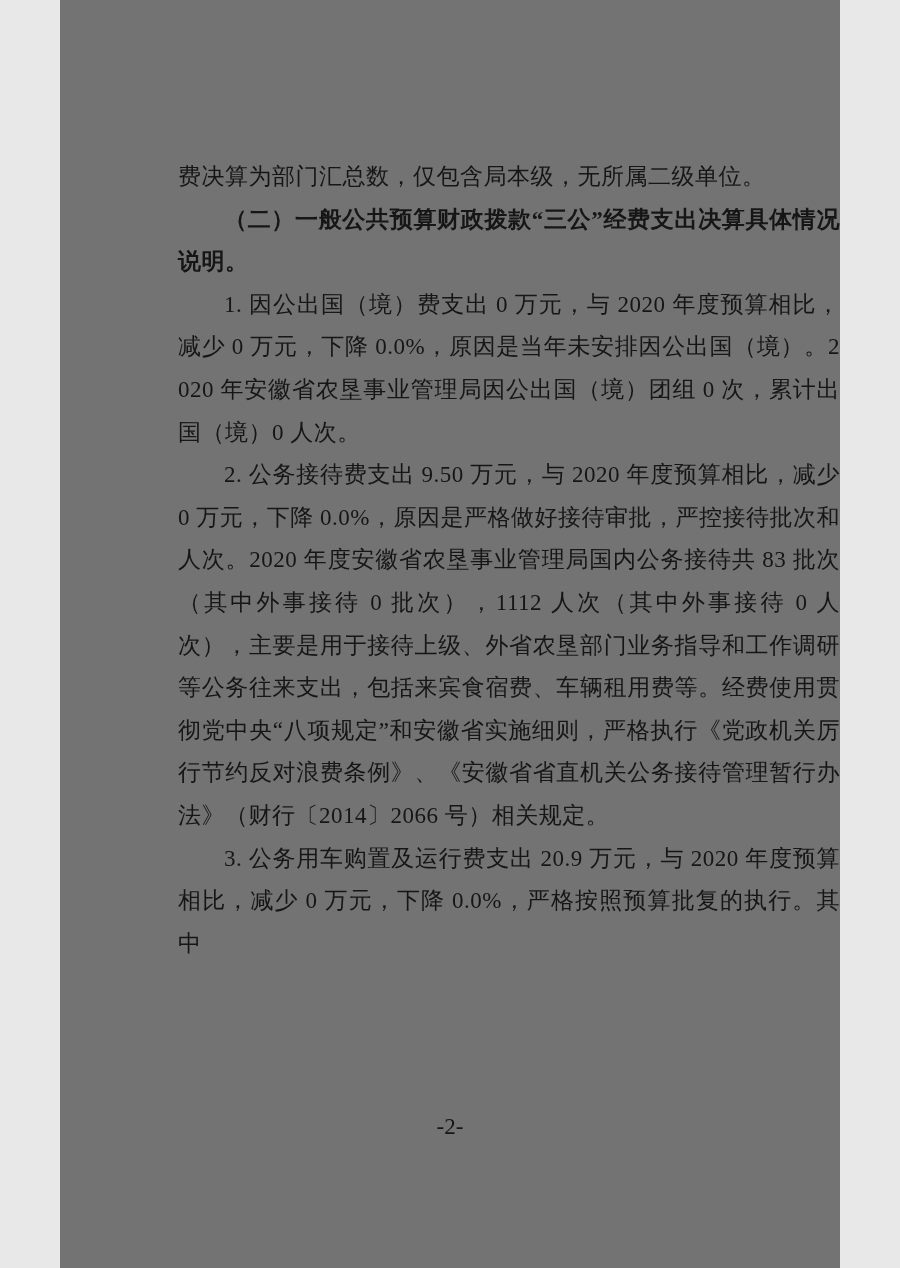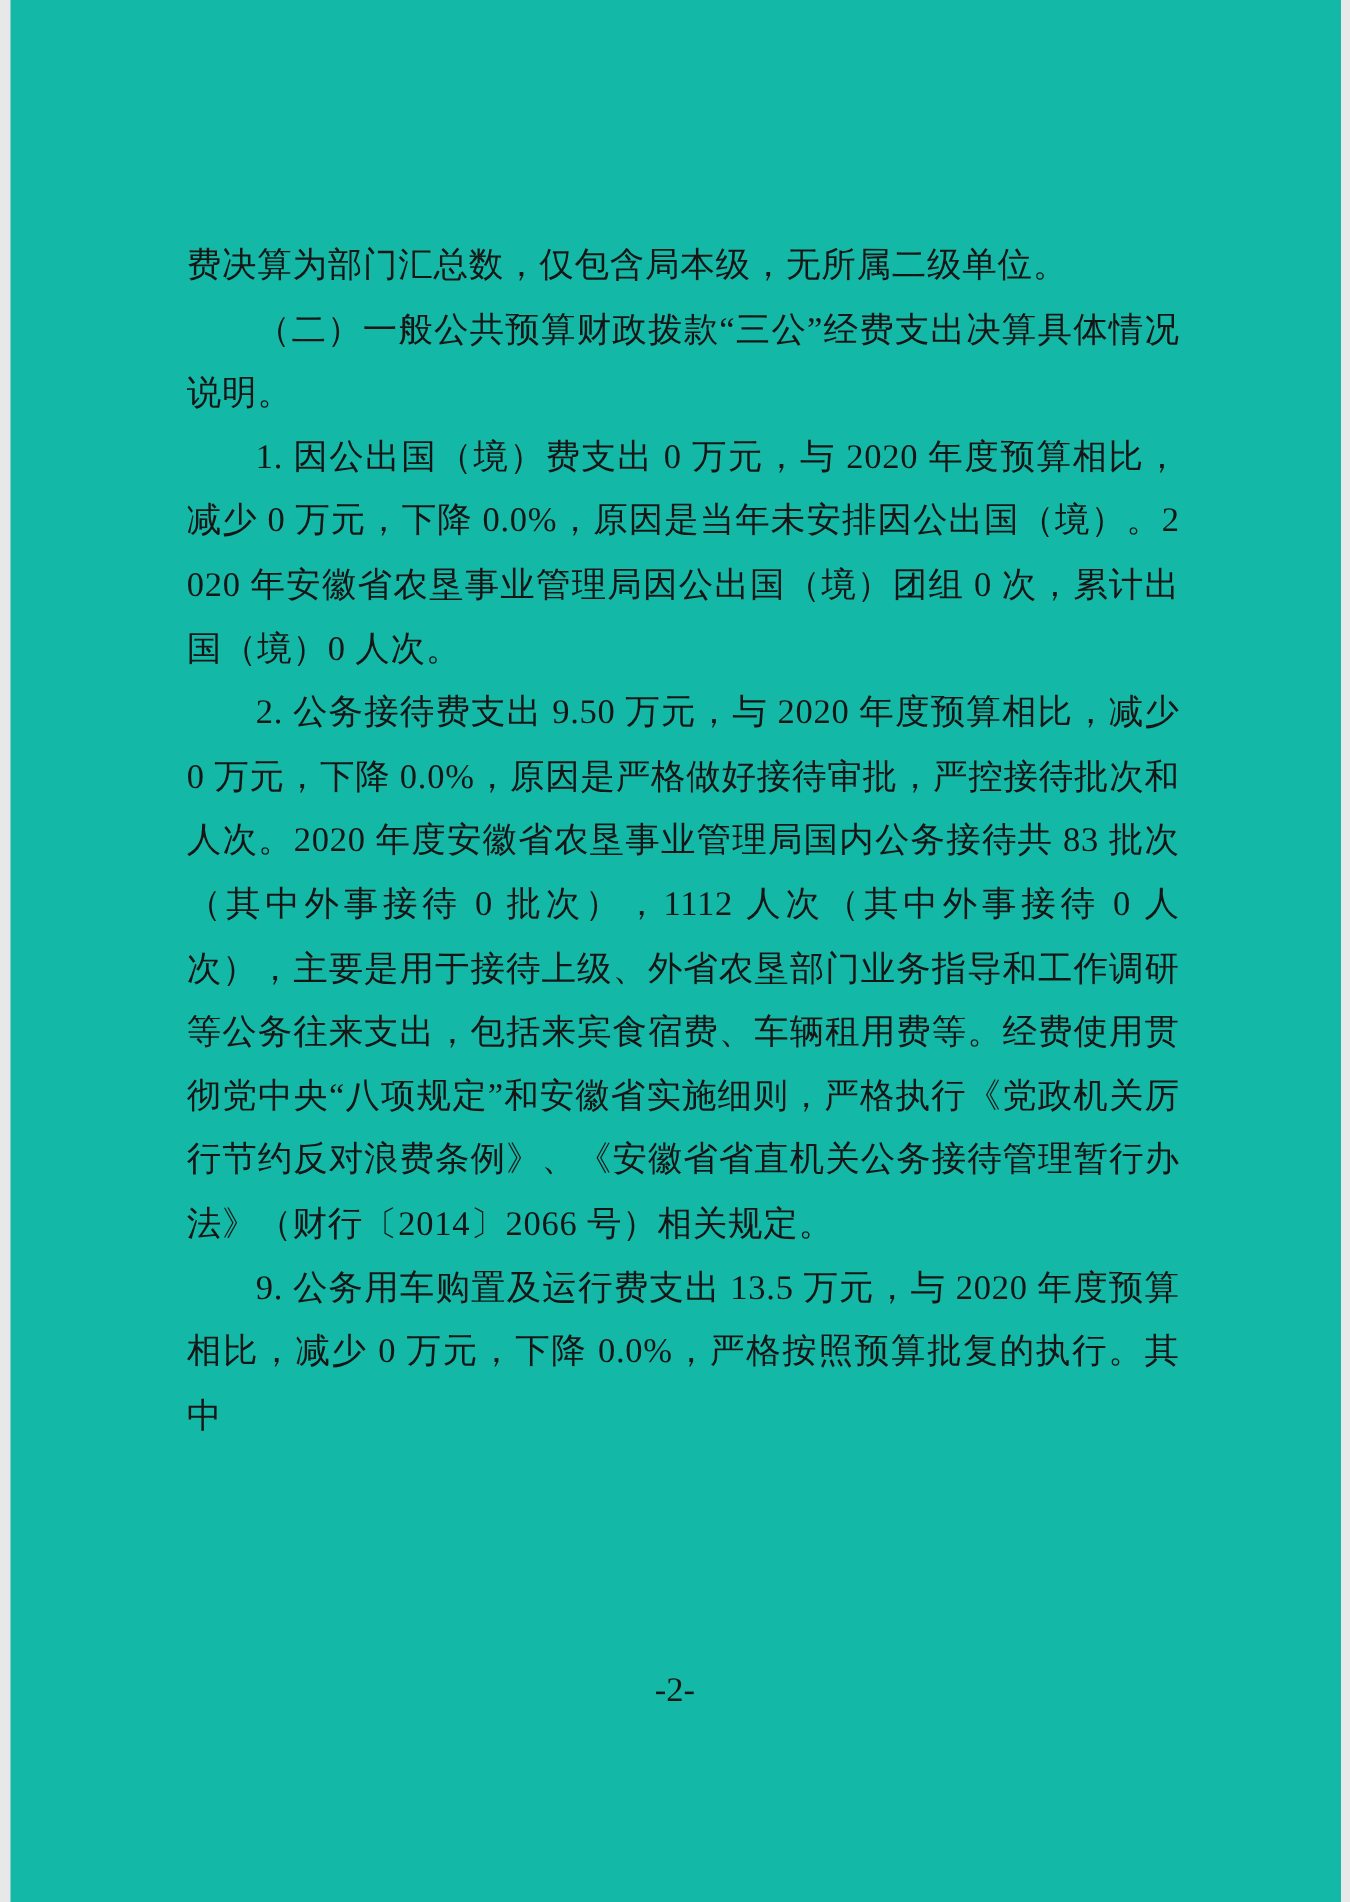--- a/index.html
+++ b/index.html
@@ -2,24 +2,24 @@
 <html><head>
 <meta charset="utf-8">
 <style>
   html, body {
     margin: 0;
     padding: 0;
     background: #e8e8e8;
   }
   .page {
     position: relative;
-    width: 887px;
+    width: 780px;
     height: 1268px;
     margin: 0 auto;
-    background: #14b8a6;
+    background: #737373;
     overflow: hidden;
     font-family: "Liberation Serif", "DejaVu Serif", serif;
     color: #161616;
   }
   .content {
     position: absolute;
     left: 118px;
     top: 156px;
     width: 662px;
   }
@@ -28,37 +28,37 @@
     font-size: 23px;
     line-height: 42.6px;
     text-align: justify;
     letter-spacing: 0.5px;
     word-break: break-all;
   }
   p.indent {
     text-indent: 2em;
   }
   p.heading {
-    font-weight: 400;
+    font-weight: 700;
   }
   .page-number {
     position: absolute;
     left: 0;
     top: 1112px;
     width: 100%;
     text-align: center;
     font-size: 23px;
     line-height: 30px;
   }
 </style>
 </head>
 <body>
 
 <div class="page">
   <div class="content">
     <p>费决算为部门汇总数，仅包含局本级，无所属二级单位。</p>
     <p class="indent heading">（二）一般公共预算财政拨款“三公”经费支出决算具体情况说明。</p>
     <p class="indent">1. 因公出国（境）费支出 0 万元，与 2020 年度预算相比，减少 0 万元，下降 0.0%，原因是当年未安排因公出国（境）。2020 年安徽省农垦事业管理局因公出国（境）团组 0 次，累计出国（境）0 人次。</p>
     <p class="indent">2. 公务接待费支出 9.50 万元，与 2020 年度预算相比，减少 0 万元，下降 0.0%，原因是严格做好接待审批，严控接待批次和人次。2020 年度安徽省农垦事业管理局国内公务接待共 83 批次（其中外事接待 0 批次），1112 人次（其中外事接待 0 人次），主要是用于接待上级、外省农垦部门业务指导和工作调研等公务往来支出，包括来宾食宿费、车辆租用费等。经费使用贯彻党中央“八项规定”和安徽省实施细则，严格执行《党政机关厉行节约反对浪费条例》、《安徽省省直机关公务接待管理暂行办法》（财行〔2014〕2066 号）相关规定。</p>
-    <p class="indent">9. 公务用车购置及运行费支出 13.5 万元，与 2020 年度预算相比，减少 0 万元，下降 0.0%，严格按照预算批复的执行。其中</p>
+    <p class="indent">3. 公务用车购置及运行费支出 20.9 万元，与 2020 年度预算相比，减少 0 万元，下降 0.0%，严格按照预算批复的执行。其中</p>
   </div>
   <div class="page-number">-2-</div>
 </div>
 
 </body></html>

